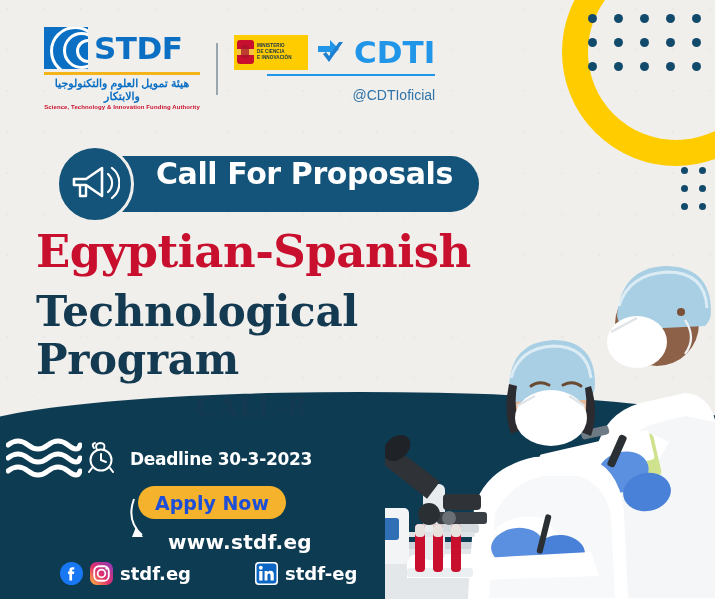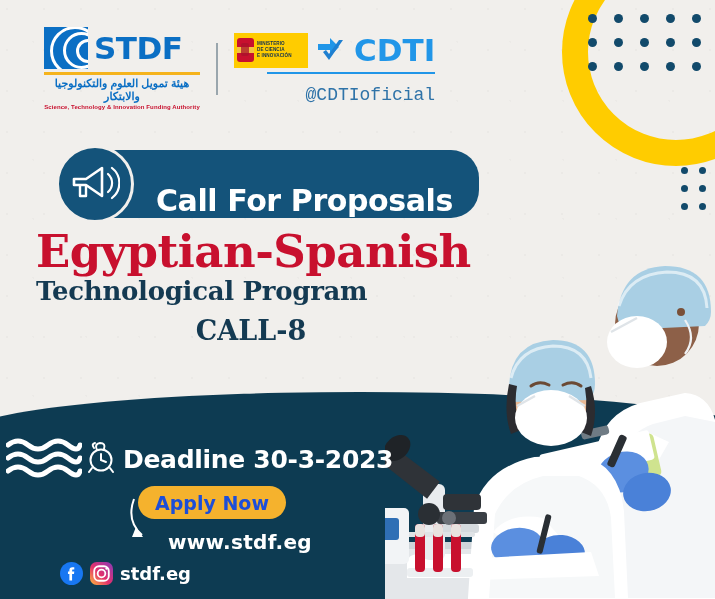--- a/index.html
+++ b/index.html
@@ -51,52 +51,52 @@
   .es-flag{width:74px;height:35px;background:#ffcc00;display:flex;align-items:center;gap:3px;padding:0 3px;box-sizing:border-box;}
   .es-crest{width:17px;height:24px;border-radius:3px;background:
       linear-gradient(#c8102e 0 38%, #f5c242 38% 62%, #c8102e 62% 100%);
       flex:none;position:relative;}
   .es-crest::after{content:"";position:absolute;left:4px;top:5px;width:8px;height:13px;background:#a9112b;border-radius:2px;opacity:.75;}
   .es-txt{font-size:4.6px;font-weight:bold;color:#12324f;line-height:1.35;letter-spacing:.1px;}
   .cdti-arrow{width:28px;height:30px;position:relative;flex:none;}
   .cdti-arrow svg{display:block;}
   .cdti-word{font-size:31px;font-weight:bold;color:#2196e8;letter-spacing:0;line-height:1;font-family:"DejaVu Sans",sans-serif;}
   .cdti-rule{height:2px;background:#2196e8;width:168px;margin-top:4px;}
-  .cdti-handle{font-size:18px;color:#2f73a8;margin-top:11px;font-family:Liberation Mono, monospace;}
+  .cdti-handle{font-size:14px;color:#2f73a8;margin-top:11px;}
 
   
   .cfp{position:absolute;left:56px;top:145px;display:flex;align-items:center;z-index:6;}
   .cfp-pill{
     height:56px;background:#14537a;border-radius:28px;
-    display:flex;align-items:flex-end;
-    padding:12px 26px 0 84px;margin-left:-62px;
+    display:flex;align-items:flex-start;
+    padding:0 26px 0 84px;margin-left:-62px;
   }
   .cfp-text{color:#ffffff;font-size:30px;font-weight:bold;letter-spacing:-.4px;font-family:"DejaVu Sans",sans-serif;}
   .cfp-badge{
     width:78px;height:78px;border-radius:50%;background:#14537a;
     border:3px solid #f1efec;
     display:flex;align-items:center;justify-content:center;
     position:relative;z-index:2;box-sizing:border-box;
   }
 
   
   .headline{position:absolute;left:36px;top:228px;z-index:6;width:460px;}
   .h-red{font-family:"DejaVu Serif", serif;font-weight:bold;font-size:45px;color:#c8102e;line-height:1.06;letter-spacing:-.5px;}
-  .h-navy{font-family:"DejaVu Serif", serif;font-weight:bold;font-size:26px;color:#143a52;line-height:1.15;letter-spacing:-.3px;margin-top:1px;}
+  .h-navy{font-family:"DejaVu Serif", serif;font-weight:bold;font-size:42px;color:#143a52;line-height:1.15;letter-spacing:-.3px;margin-top:12px;}
   .h-call{font-family:"DejaVu Serif", serif;font-weight:bold;font-size:27px;color:#143a52;text-align:center;margin-top:8px;width:430px;}
 
   
   .navy-panel{
     position:absolute;left:-40px;top:392px;width:800px;height:260px;
     background:#0d3b52;border-radius:60% 60% 0 0 / 52px 52px 0 0;
     z-index:4;
   }
   .waves{position:absolute;left:6px;top:437px;width:76px;height:42px;z-index:7;}
   .deadline{position:absolute;left:88px;top:441px;display:flex;align-items:center;gap:9px;z-index:7;}
-  .deadline-text{color:#ffffff;font-size:25px;font-weight:bold;letter-spacing:-.3px;font-family:"DejaVu Sans",sans-serif;white-space:nowrap;}
+  .deadline-text{color:#ffffff;font-size:17px;font-weight:bold;letter-spacing:-.3px;font-family:"DejaVu Sans",sans-serif;white-space:nowrap;margin-left:7px;}
   .apply-btn{
     position:absolute;left:138px;top:486px;width:148px;height:33px;
     background:#f5b22d;border-radius:17px;
     display:flex;align-items:center;justify-content:center;z-index:7;
   }
   .apply-btn span{font-size:19px;font-weight:bold;color:#1d4ed8;font-family:"DejaVu Sans",sans-serif;}
   .url{position:absolute;left:168px;top:530px;color:#ffffff;font-size:20px;font-weight:bold;letter-spacing:.3px;z-index:7;font-family:"DejaVu Sans",sans-serif;}
   .curve-arrow{position:absolute;left:128px;top:497px;width:62px;height:52px;z-index:7;}
 
   
@@ -337,15 +337,27 @@
           <rect x="4.4" y="4.4" width="15.2" height="15.2" rx="5" fill="none" stroke="#ffffff" stroke-width="1.9"></rect>
           <circle cx="12" cy="12" r="4" fill="none" stroke="#ffffff" stroke-width="1.9"></circle>
           <circle cx="17.3" cy="6.7" r="1.3" fill="#ffffff"></circle>
         </svg>
       </span>
       <span class="soc-label">stdf.eg</span>
     </div>
 
     <div class="gap-wide"></div>
 
+    <div class="soc-group">
+      <span class="ic">
+        <svg class="ic" viewBox="0 0 24 24">
+          <rect x="0" y="0" width="24" height="24" rx="4" fill="#ffffff"></rect>
+          <rect x="1.6" y="1.6" width="20.8" height="20.8" rx="3" fill="#0a66c2"></rect>
+          <rect x="4.4" y="9.4" width="3.4" height="10" fill="#ffffff"></rect>
+          <circle cx="6.1" cy="6" r="2" fill="#ffffff"></circle>
+          <path d="M10 9.4h3.2v1.4c.5-.9 1.6-1.6 3-1.6 2.4 0 3.4 1.5 3.4 4.2v5.9h-3.4v-5.2c0-1.3-.5-2.1-1.6-2.1-1 0-1.6.7-1.6 2.1v5.2H10z" fill="#ffffff"></path>
+        </svg>
+      </span>
+      <span class="soc-label">stdf-eg</span>
+    </div>
   </div>
 
 </div>
 
 </body></html>

